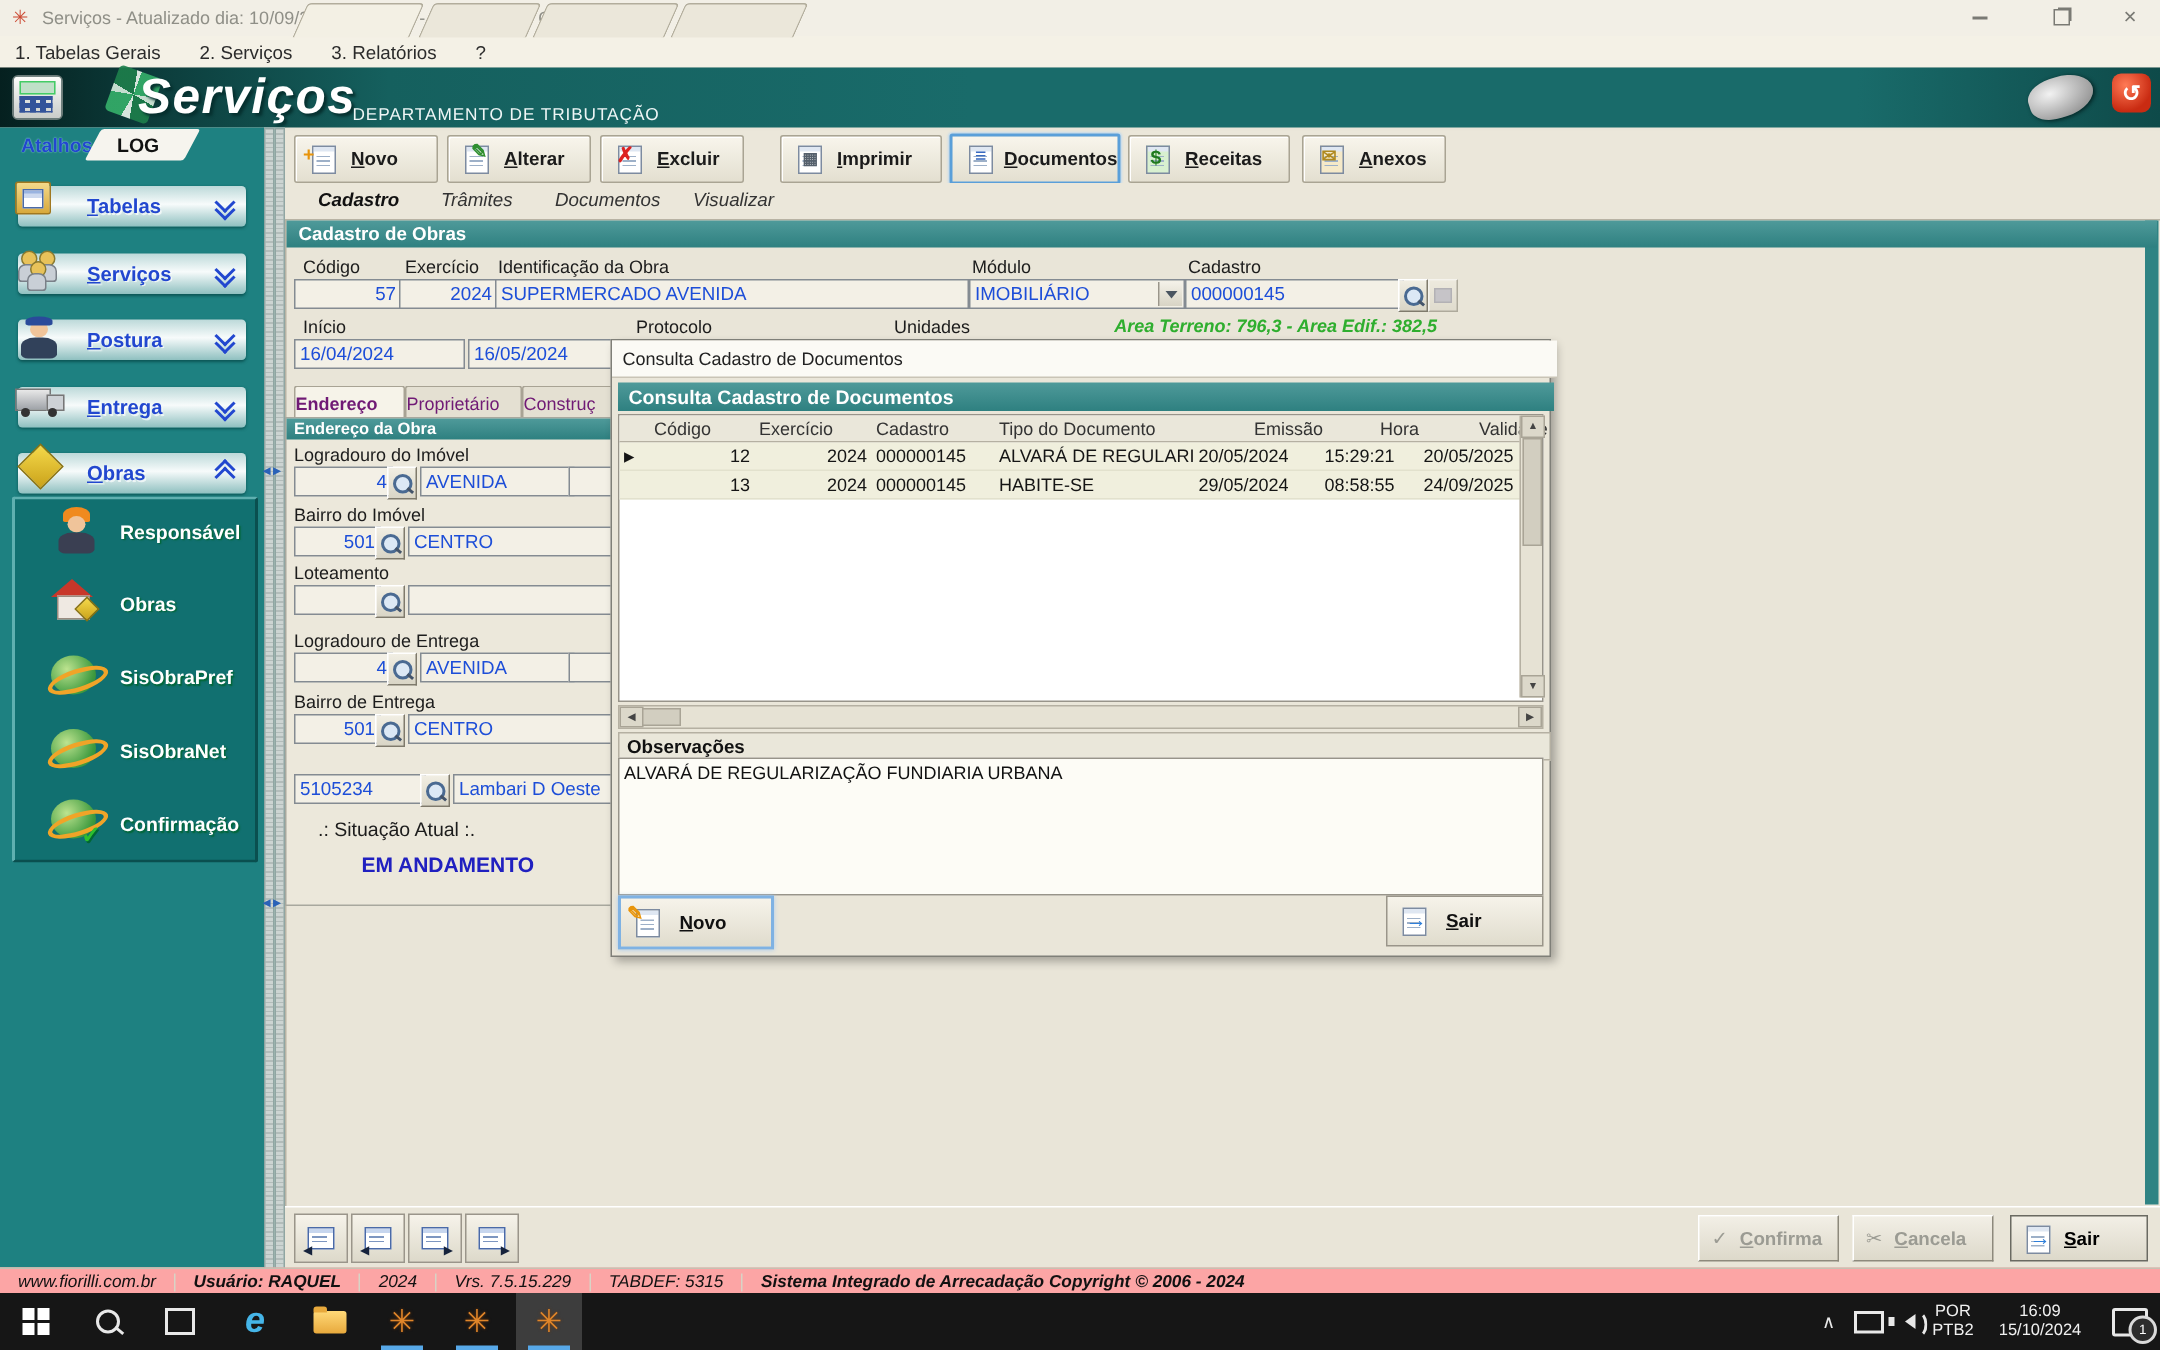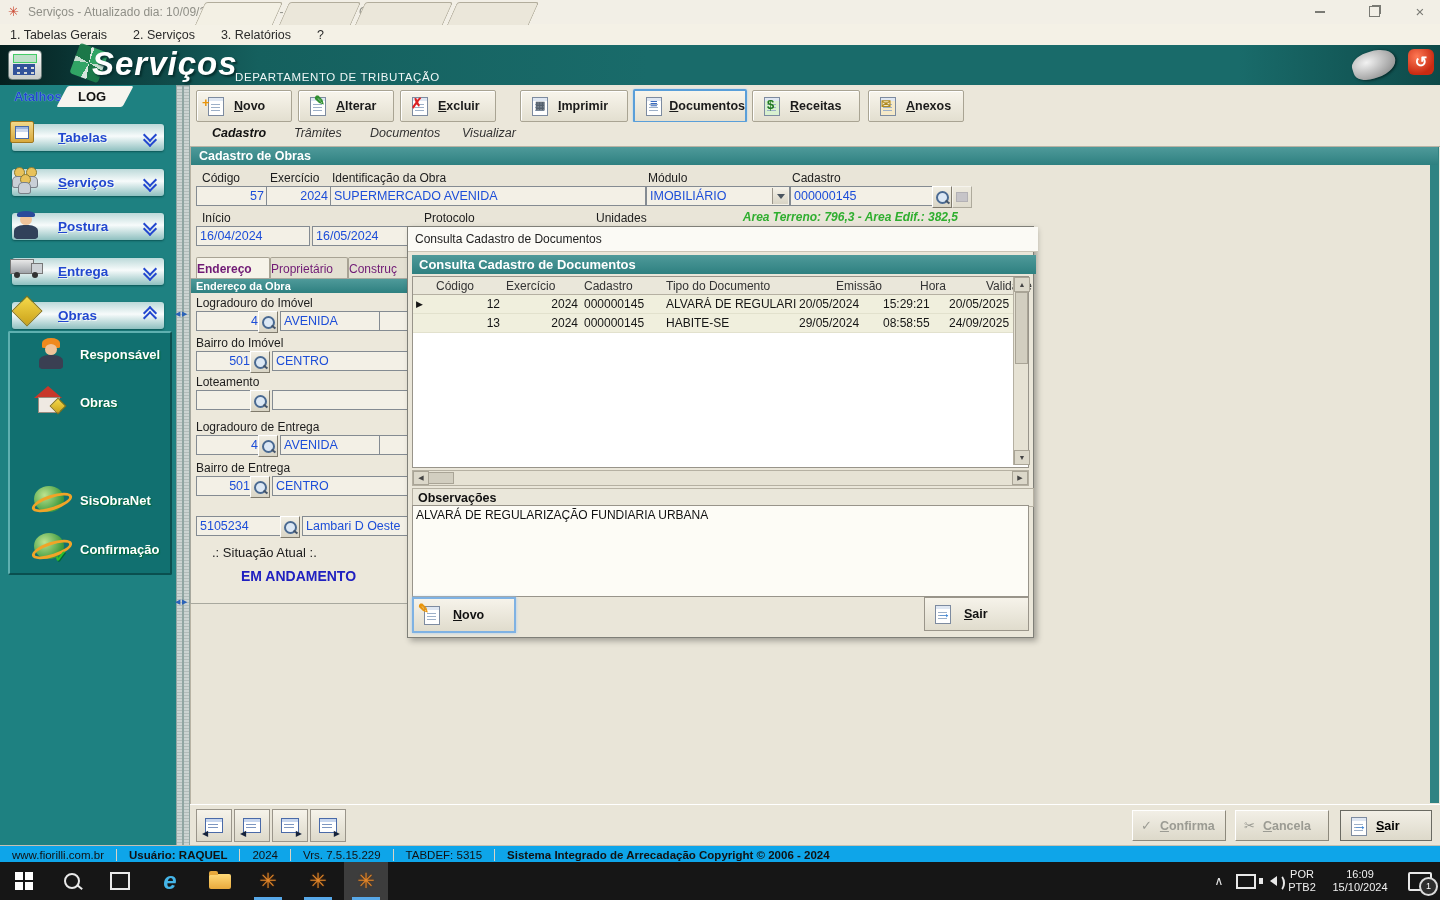--- a/index.html
+++ b/index.html
@@ -132,21 +132,21 @@
     box-shadow:inset 0 3px 0 #c7d6ee;}
   .minigrid:after{content:"";position:absolute;left:2px;top:5px;width:10px;height:6px;background:repeating-linear-gradient(#7d96c0 0 1px,transparent 1px 3px);}
   .navar{position:absolute;font-size:8px;color:#16233c;bottom:3px;}
   .fbtn{position:absolute;top:5px;height:29px;background:linear-gradient(#f2efe6,#ddd9ca);border:1px solid;border-color:#fff #8d897c #8d897c #fff;display:flex;align-items:center;}
   .fbtn .tlabel{margin-left:8px;font-size:12.5px;display:block;}
   .fbtn.disabled .tlabel{color:#9b9b93;font-weight:bold;}
   .fbtn.primary{border:1px solid #6a6a62;}
   .fbtn.primary .tlabel{font-weight:bold;color:#000;}
 
   
-  .statusbar{left:0;top:845px;width:1440px;height:17px;background:#0ea5e9;border-top:1px solid #c6c1b2;display:flex;align-items:center;font-size:11.5px;color:#111;}
+  .statusbar{left:0;top:845px;width:1440px;height:17px;background:#fca5a5;border-top:1px solid #c6c1b2;display:flex;align-items:center;font-size:11.5px;color:#111;font-style:italic;}
   .stitem{padding:0 12px;border-right:1px solid #d8d4c6;white-space:nowrap;}
   .taskbar{left:0;top:862px;width:1440px;height:38px;background:#161616;display:flex;align-items:center;}
   .tkicon{position:absolute;top:0;width:44px;height:38px;display:flex;align-items:center;justify-content:center;}
   .tkactive{background:#3d3d3d;}
   .underl{position:absolute;bottom:0;left:8px;width:28px;height:3px;background:#57a8e8;}
   .winlogo{display:grid;grid-template-columns:8px 8px;grid-template-rows:8px 8px;gap:2px;}
   .winlogo span{background:#fff;}
   .slens{position:relative;width:12px;height:12px;border:2px solid #e8e8e8;border-radius:50%;}
   .slens:after{content:"";position:absolute;left:10px;top:11px;width:7px;height:2px;background:#e8e8e8;transform:rotate(40deg);}
   .tview{width:16px;height:14px;border:2px solid #e8e8e8;}
@@ -278,20 +278,26 @@
     <span class="silabel">Responsável</span>
   </div>
   <div class="abs sitem" style="top:382px;">
     <span class="iico housewrap">
       <span class="roof"></span>
         <span class="wall"></span>
       <span class="diamond" style="left:22px;top:16px;width:10px;height:10px;"></span>
     </span>
     <span class="silabel">Obras</span>
   </div>
+  <div class="abs sitem" style="top:431px;">
+    <span class="iico">
+        <span class="globe" style="left:4px;top:4px;"></span>
+      </span>
+    <span class="silabel">SisObraPref</span>
+  </div>
   <div class="abs sitem" style="top:480px;">
     <span class="iico">
         <span class="globe" style="left:4px;top:4px;"></span>
       </span>
     <span class="silabel">SisObraNet</span>
   </div>
   <div class="abs sitem" style="top:529px;">
     <span class="iico">
       <span class="globe" style="left:4px;top:2px;"></span>
       <span style="position:absolute;left:24px;top:16px;color:#2dbf2d;font-size:16px;font-weight:bold;text-shadow:1px 1px 0 #063;">✓</span>

